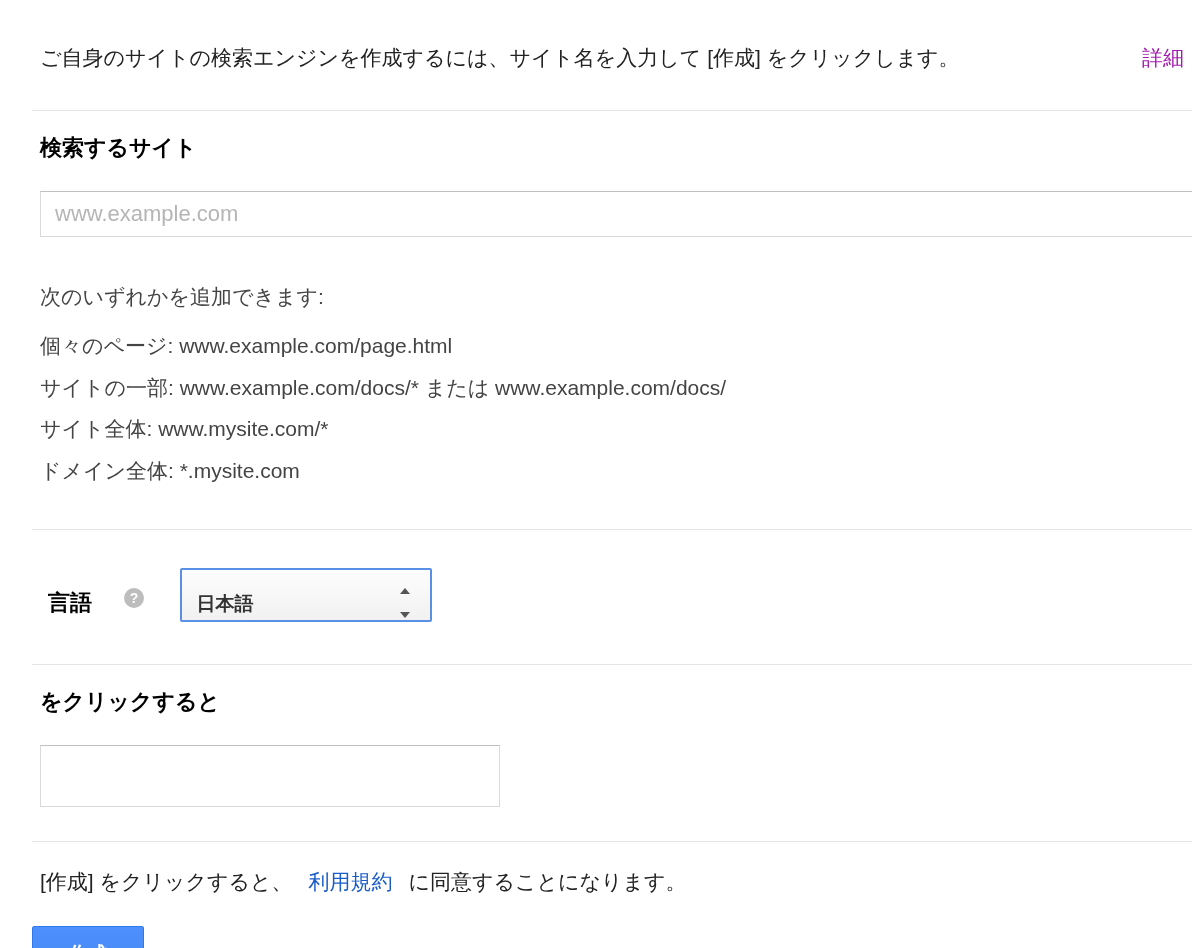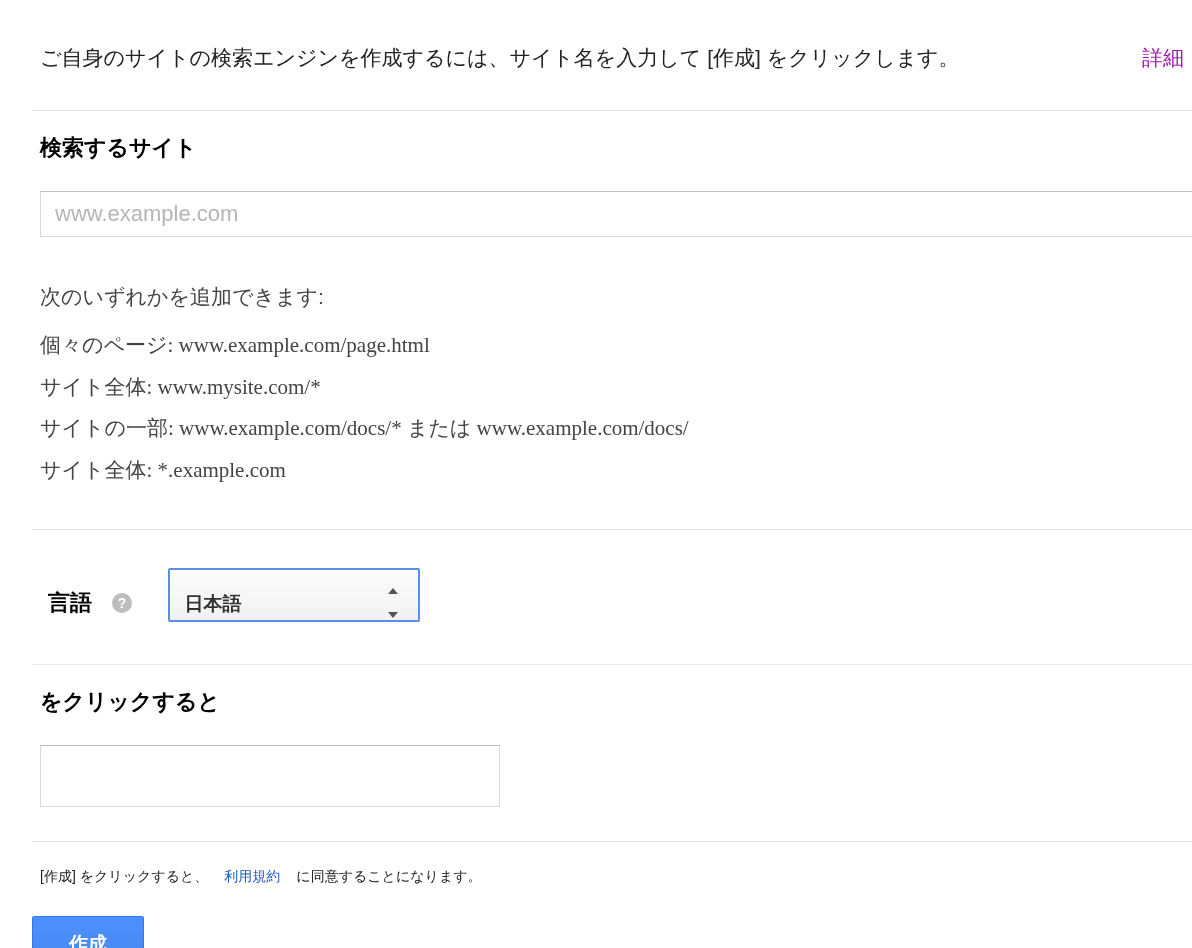--- a/index.html
+++ b/index.html
@@ -54,34 +54,33 @@
     .help-intro {
       font-size: 21px;
       color: #444;
       margin-top: 38px;
       margin-bottom: 18px;
     }
     .help-line {
       font-size: 21px;
       color: #444;
       line-height: 1.6;
-      font-family: Liberation Serif, serif;
     }
     .spacer-divider {
       border-bottom: 1px solid #e5e5e5;
       margin-top: 42px;
       margin-bottom: 22px;
     }
     .lang-heading {
       font-size: 22px;
       font-weight: bold;
       color: #000;
       display: inline-flex;
-      align-items: center;
-      gap: 4px;
+      align-items: flex-start;
+      gap: 16px;
       margin-bottom: 22px;
     }
     .help-icon {
       display: inline-flex;
       align-items: center;
       justify-content: center;
       width: 20px;
       height: 20px;
       border-radius: 50%;
       background: #bdbdbd;
@@ -141,21 +140,21 @@
       width: 460px;
       height: 62px;
       border: 1px solid #d9d9d9;
       border-top-color: #c0c0c0;
       padding: 0 14px;
       font-size: 22px;
       outline: none;
       margin-bottom: 26px;
     }
     .terms-row {
-      font-size: 14px;
+      font-size: 21px;
       color: #222;
       margin-bottom: 22px;
       padding-top: 4px;
     }
     .terms-link {
       color: #1a5dc8;
       text-decoration: none;
       cursor: pointer;
     }
     .create-button {
@@ -178,23 +177,23 @@
 <div class="intro-row">
   <span class="intro-text">ご自身のサイトの検索エンジンを作成するには、サイト名を入力して [作成] をクリックします。</span>
   <a class="detail-link">詳細</a>
 </div>
 
 <div>
   <div class="section-heading">検索するサイト</div>
   <input type="text" class="site-input" placeholder="www.example.com" style="">
   <div class="help-intro">次のいずれかを追加できます:</div>
   <div class="help-line">個々のページ: www.example.com/page.html</div>
+  <div class="help-line">サイトの一部: www.example.com/docs/* または www.example.com/docs/</div>
   <div class="help-line">サイト全体: www.mysite.com/*</div>
-  <div class="help-line">サイトの一部: www.example.com/docs/* または www.example.com/docs/</div>
-  <div class="help-line">サイト全体: *.example.com</div>
+  <div class="help-line">ドメイン全体: *.mysite.com</div>
 </div>
 
 <div class="spacer-divider"></div>
 
 <div>
   <div class="lang-heading">
     <span>言語</span>
     <span class="help-icon">?</span>
   </div>
   <div class="lang-select-wrap">

